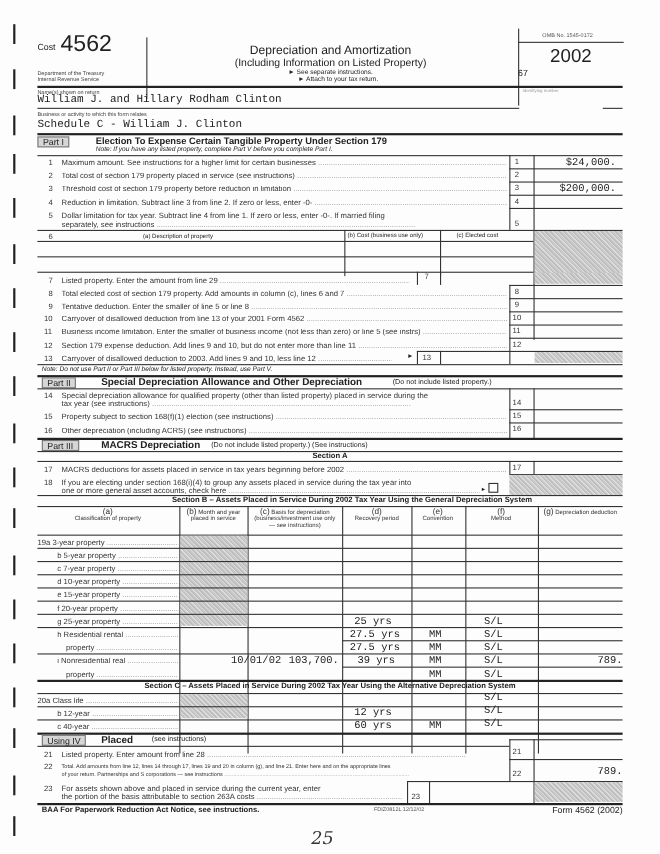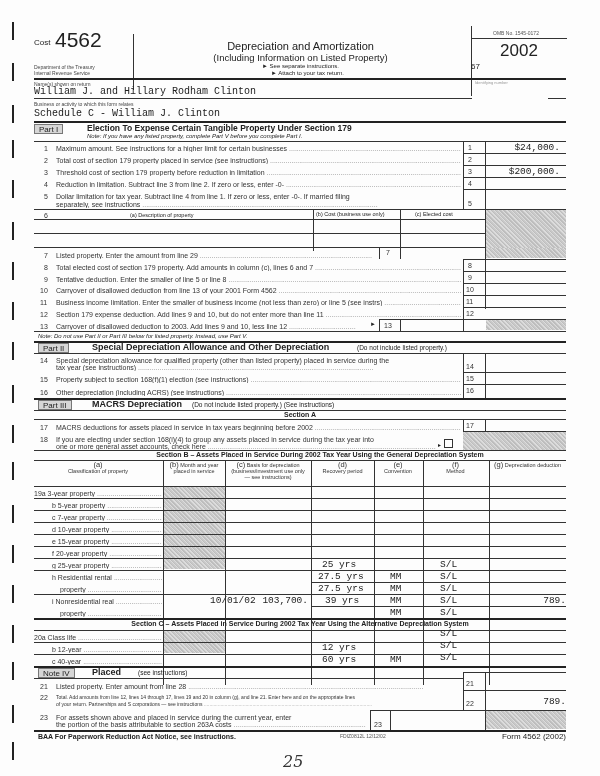--- a/index.html
+++ b/index.html
@@ -316,21 +316,21 @@
   <div>
     <div class="ln dots" style="left:52px;top:658px;width:110px;overflow:hidden;">c 40-year</div>
     <div class="val" style="left:322px;top:654px;">60 yrs</div>
     <div class="val" style="left:390px;top:654px;">MM</div>
     <div class="val" style="left:440px;top:652px;">S/L</div>
     <div class="hl2" style="left:34px;top:666px;width:532px;"></div>
   </div>
 </div>
 
 <div>
-  <div class="partlabel" style="left:38px;top:668px;">Note IV</div>
+  <div class="partlabel" style="left:38px;top:668px;">Using IV</div>
   <div class="parthead" style="left:92px;top:667px;font-size:9px;">Placed</div>
   <div class="abs" style="left:138px;top:669px;font-size:6.5px;">(see instructions)</div>
   <div class="hl" style="left:34px;top:678px;width:429px;"></div>
   <div class="vl" style="left:463px;top:672px;height:38px;"></div>
   <div class="vl" style="left:485px;top:672px;height:38px;"></div>
   <div class="hl" style="left:463px;top:672px;width:103px;"></div>
 
   <div class="lnum" style="left:40px;top:683px;">21</div>
   <div class="ln dots" style="left:56px;top:683px;width:405px;overflow:hidden;">Listed property. Enter amount from line 28</div>
   <div class="box-num" style="left:466px;top:680px;">21</div>

